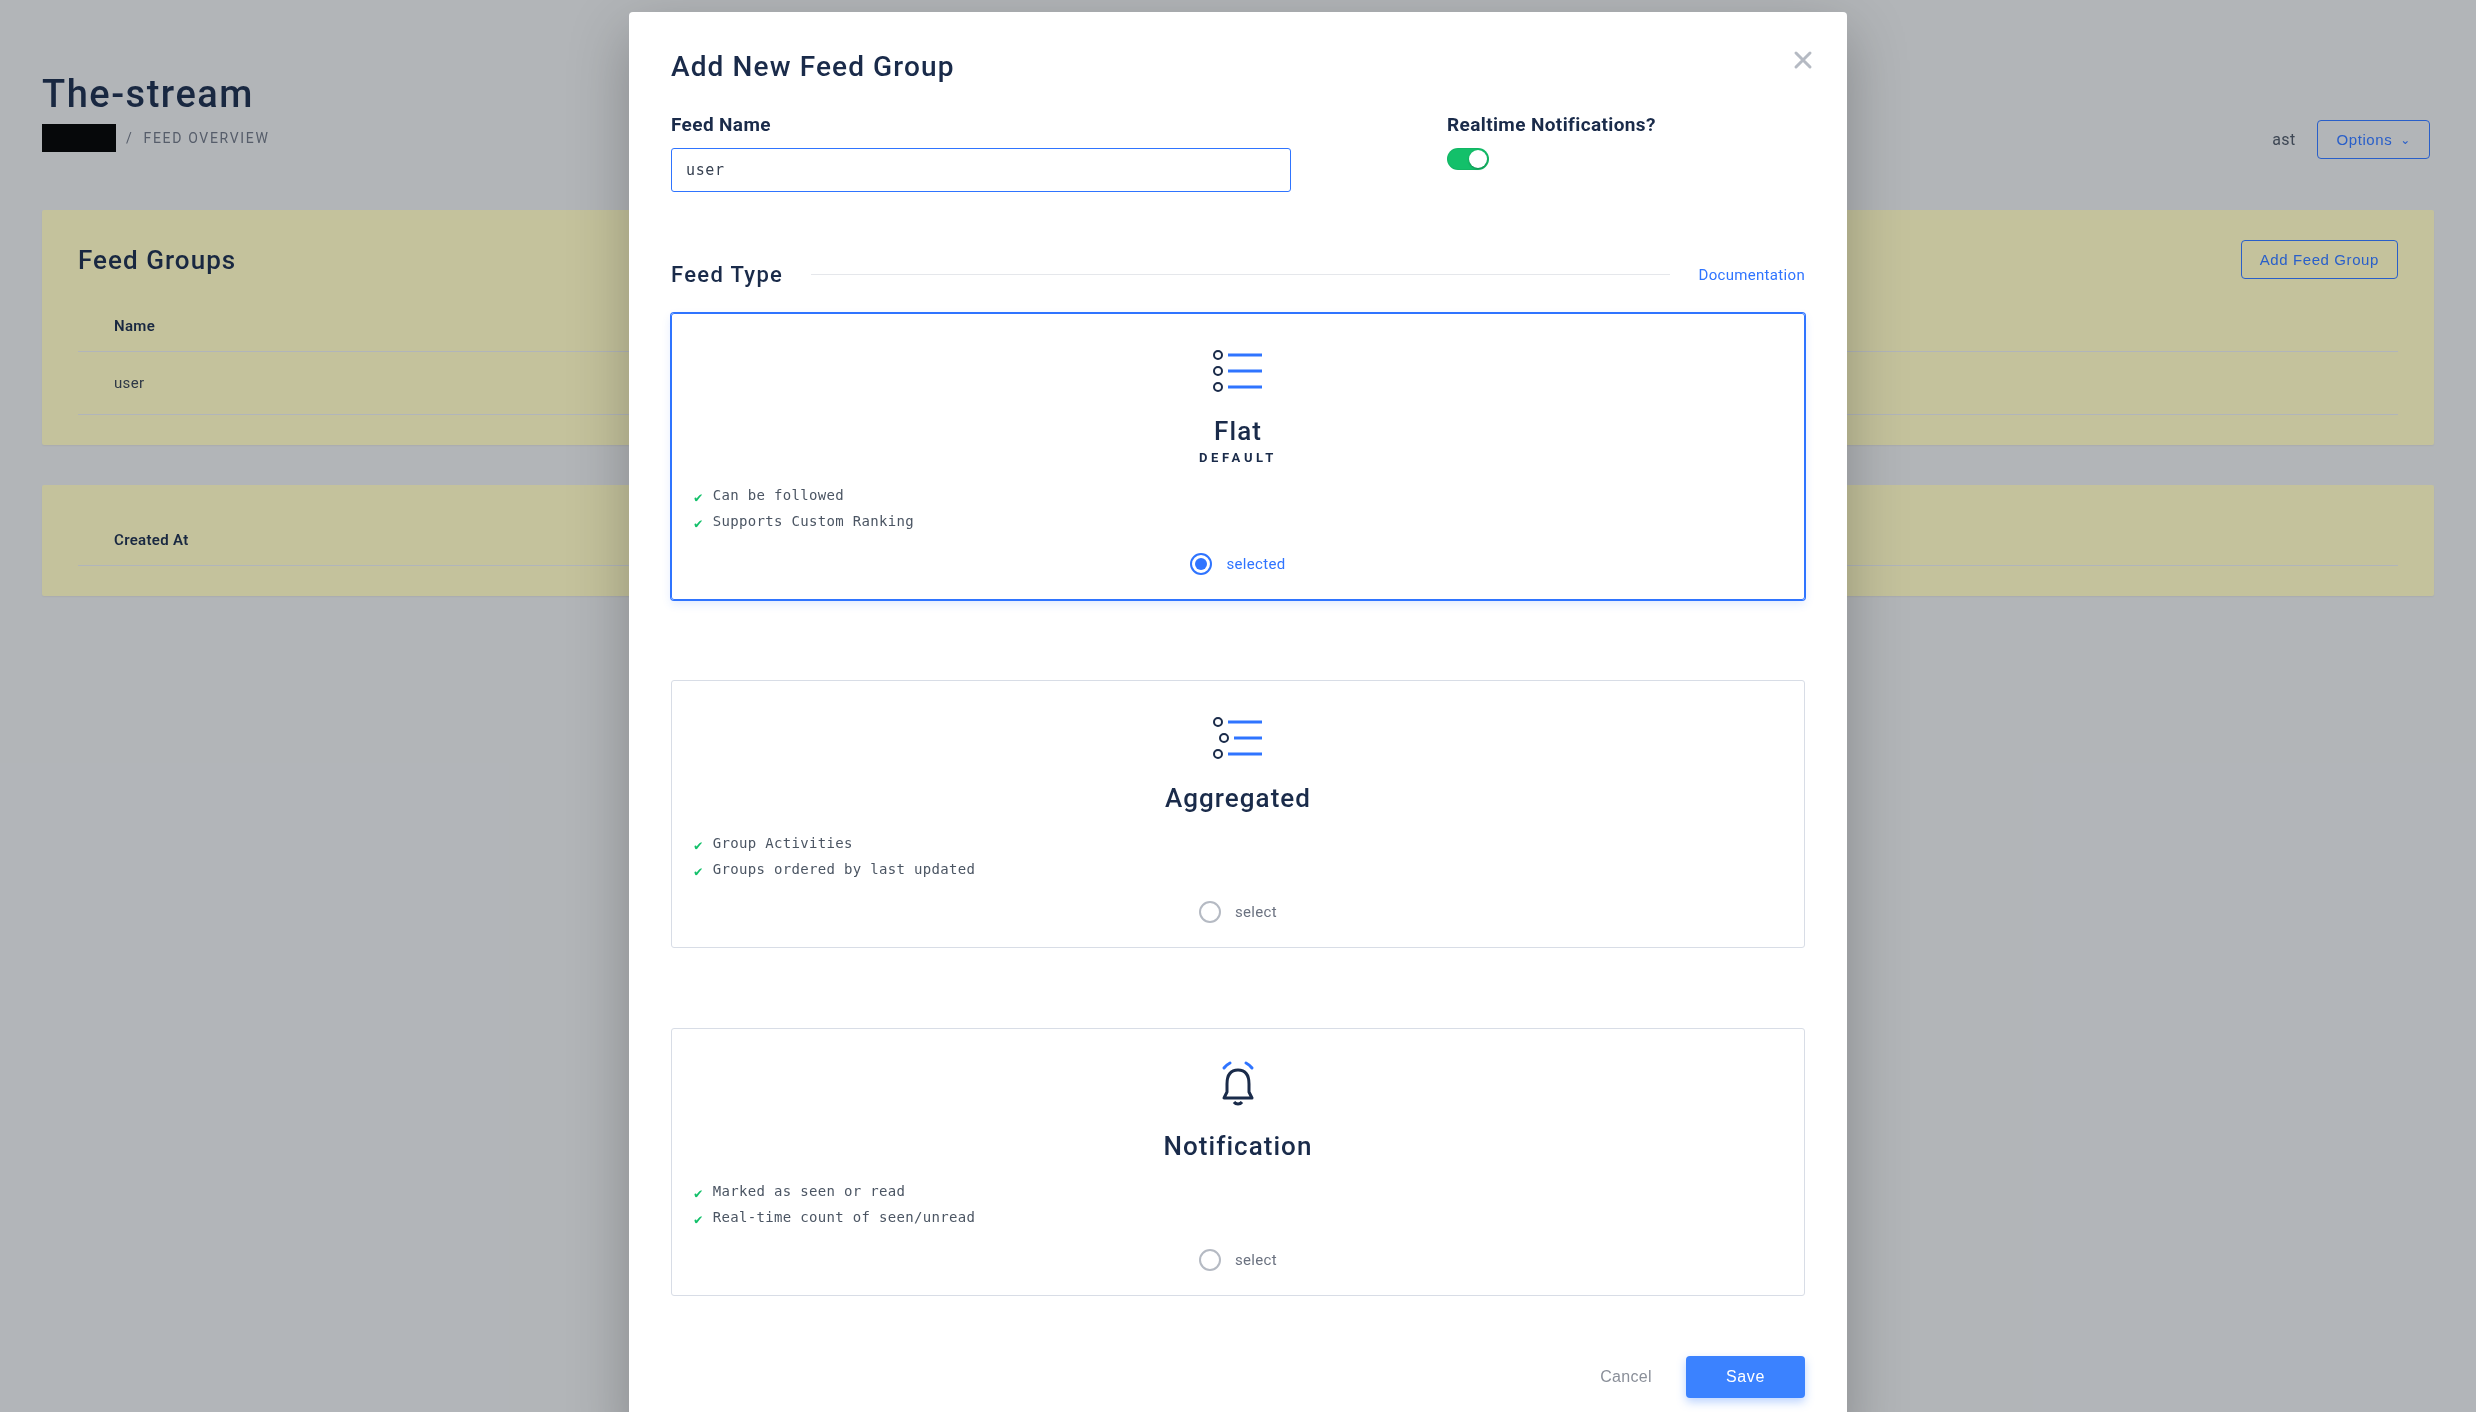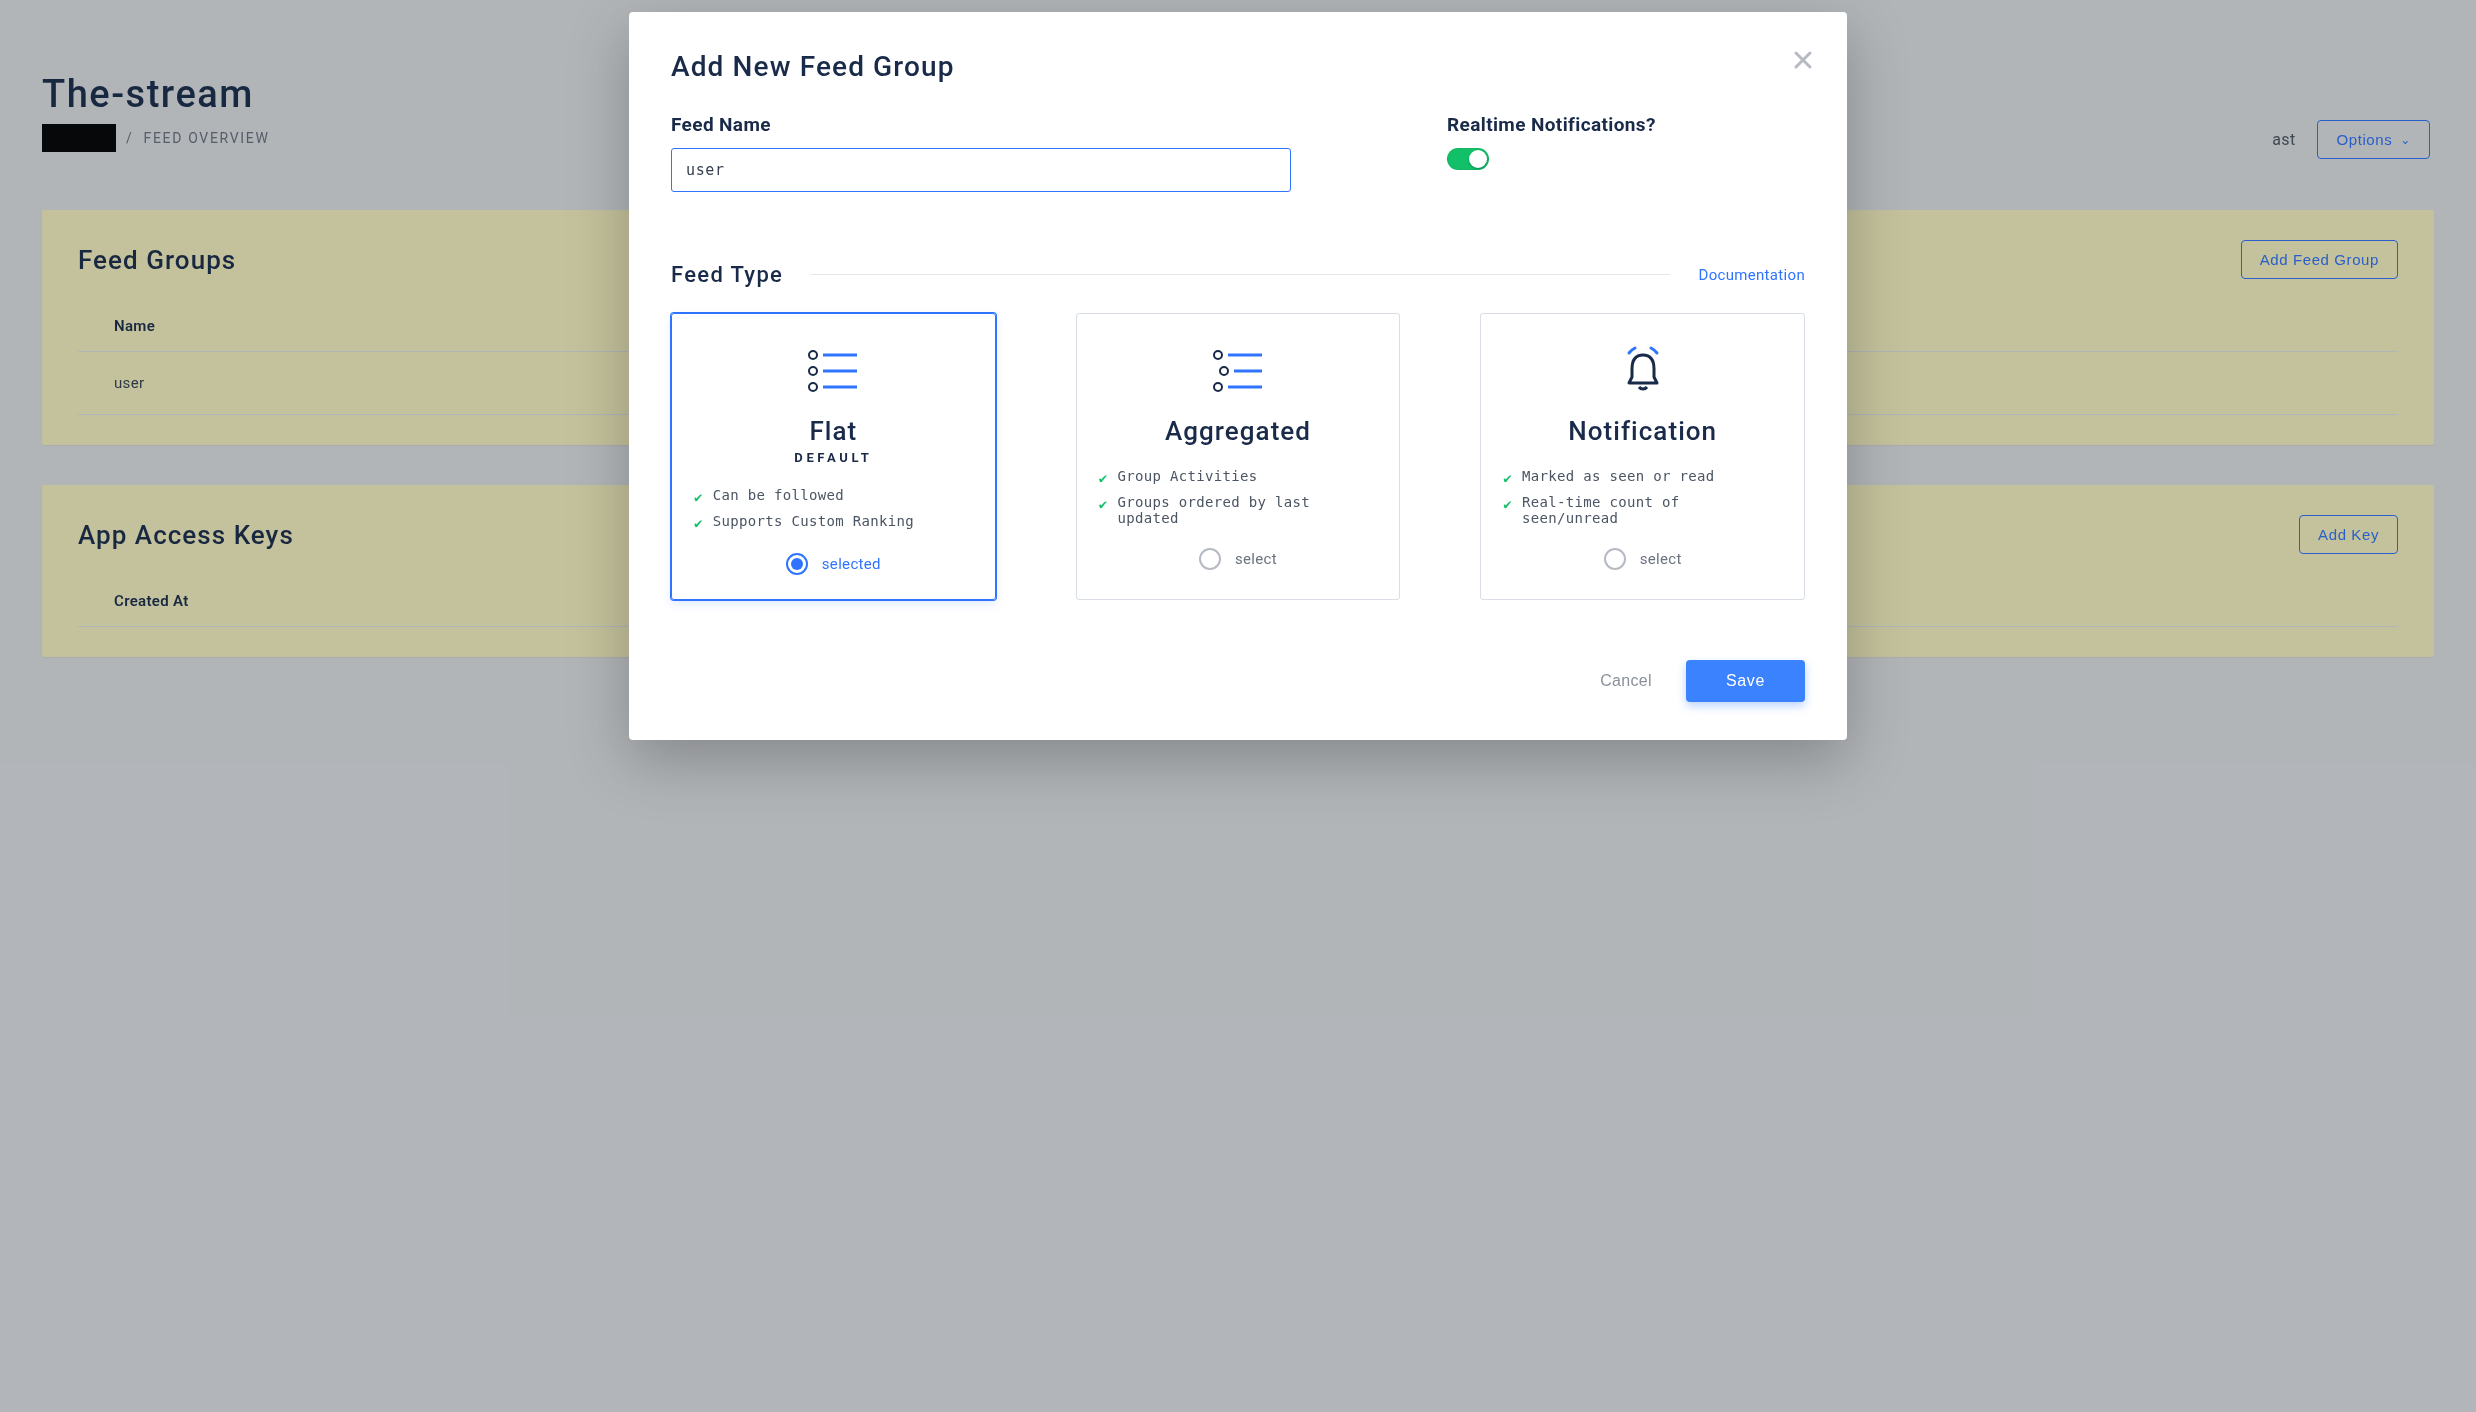--- a/index.html
+++ b/index.html
@@ -171,21 +171,21 @@
 
   .section-head {
     display:flex; align-items:center; gap:28px;
     margin-top: 70px;
   }
   .section-head .line { flex:1; height:1px; background:#e5e7eb; }
   .section-head h2 { font-size: 22px; font-weight:500; letter-spacing:0.06em; }
   .doc-link { color:#2f74ff; font-size:15px; cursor:pointer; }
 
   .type-grid {
-    display:flex; gap:80px; margin-top: 26px;
+    display:flex; gap:80px; margin-top: 26px; flex-direction: column;
   }
   .type-card {
     flex:1;
     border:1px solid #d8dde6;
     border-radius: 3px;
     padding: 30px 22px 24px 22px;
     text-align:center;
     cursor:pointer;
     position:relative;
   }
@@ -257,26 +257,20 @@
       </thead>
       <tbody>
         <tr>
             <td>user</td>
           </tr>
       </tbody>
     </table>
   </div>
 
   <div class="card" style="margin-top:40px;">
-    <div class="card-header">
-      <div class="card-title">App Access Keys</div>
-      <button class="btn-outline">
-        <span>Add Key</span>
-      </button>
-    </div>
     <table class="simple">
       <thead>
         <tr>
           <th>Created At</th>
           <th>Key</th>
           <th>Secret</th>
         </tr>
       </thead>
     </table>
   </div>

